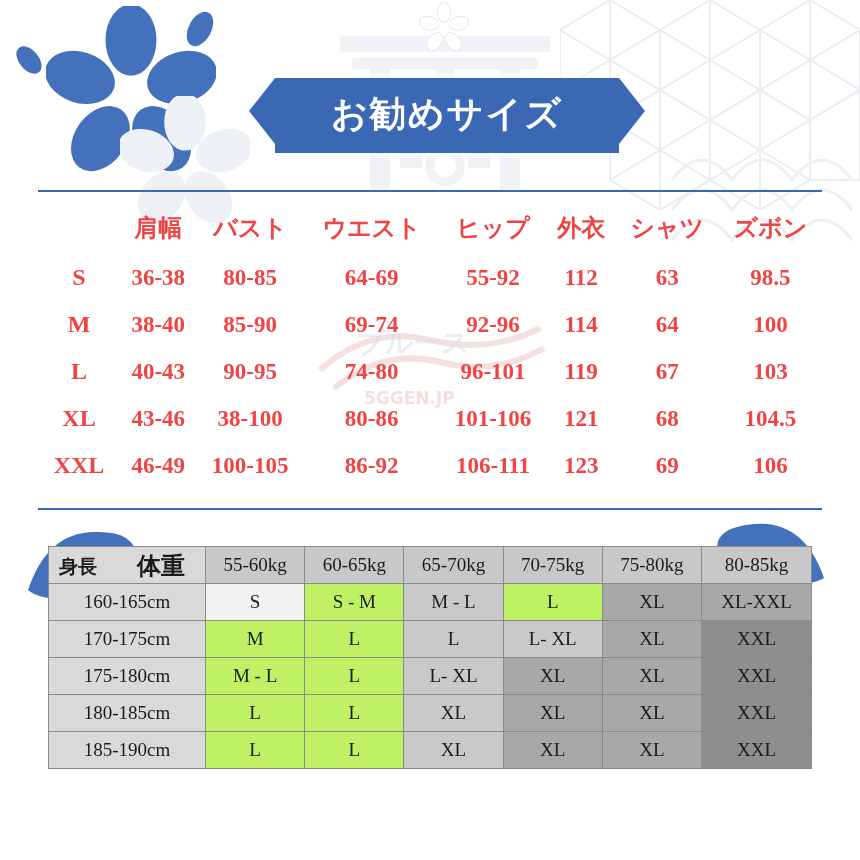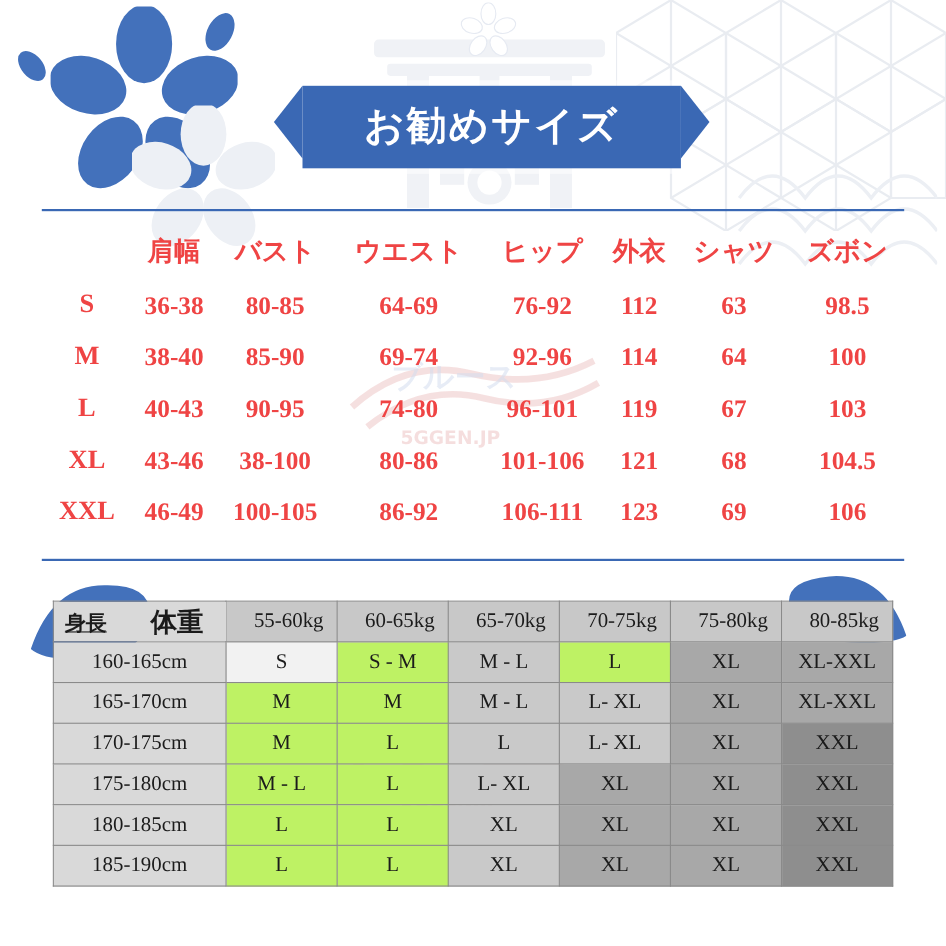--- a/index.html
+++ b/index.html
@@ -121,21 +121,20 @@
     border: 1px solid #8a8a8a;
     text-align: center;
     font-size: 19px;
     color: #1b1b1b;
     height: 36px;
     padding: 0 2px;
   }
   #matrix thead th {
     background: #c8c8c8;
     font-weight: normal;
-    padding-left: 15px;
   }
   #matrix td.rowhead {
     background: #d9d9d9;
     width: 152px;
   }
   .corner {
     position: relative;
     background: #d9d9d9 !important;
     width: 152px;
     height: 56px;
@@ -160,21 +159,20 @@
     position: absolute;
     top: 3px; right: 20px;
     font-size: 24px;
     font-weight: bold;
   }
   .corner .lbl-height {
     position: absolute;
     bottom: 3px; left: 10px;
     font-size: 19px;
     font-weight: bold;
-    text-decoration: underline;
   }
   .c-w { background: #f2f2f2; }
   .c-l { background: #bef264; }
   .c-m { background: #c9c9c9; }
   .c-d { background: #a8a8a8; }
   .c-x { background: #8e8e8e; }
 </style>
 </head>
 <body>
 
@@ -316,21 +314,21 @@
       <th>シャツ</th>
       <th>ズボン</th>
     </tr>
   </thead>
   <tbody>
     <tr>
       <td class="sizecol">S</td>
       <td>36-38</td>
       <td>80-85</td>
       <td>64-69</td>
-      <td>76-92</td>
+      <td>55-92</td>
       <td>112</td>
       <td>63</td>
       <td>98.5</td>
     </tr>
     <tr>
       <td class="sizecol">M</td>
       <td>38-40</td>
       <td>85-90</td>
       <td>69-74</td>
       <td>92-96</td>
@@ -391,29 +389,20 @@
     <tr>
       <td class="rowhead">160-165cm</td>
       <td class="c-w">S</td>
       <td class="c-l">S - M</td>
       <td class="c-m">M - L</td>
       <td class="c-l">L</td>
       <td class="c-d">XL</td>
       <td class="c-d">XL-XXL</td>
     </tr>
     <tr>
-      <td class="rowhead">165-170cm</td>
-      <td class="c-l">M</td>
-      <td class="c-l">M</td>
-      <td class="c-m">M - L</td>
-      <td class="c-m">L- XL</td>
-      <td class="c-d">XL</td>
-      <td class="c-d">XL-XXL</td>
-    </tr>
-    <tr>
       <td class="rowhead">170-175cm</td>
       <td class="c-l">M</td>
       <td class="c-l">L</td>
       <td class="c-m">L</td>
       <td class="c-m">L- XL</td>
       <td class="c-d">XL</td>
       <td class="c-x">XXL</td>
     </tr>
     <tr>
       <td class="rowhead">175-180cm</td>

